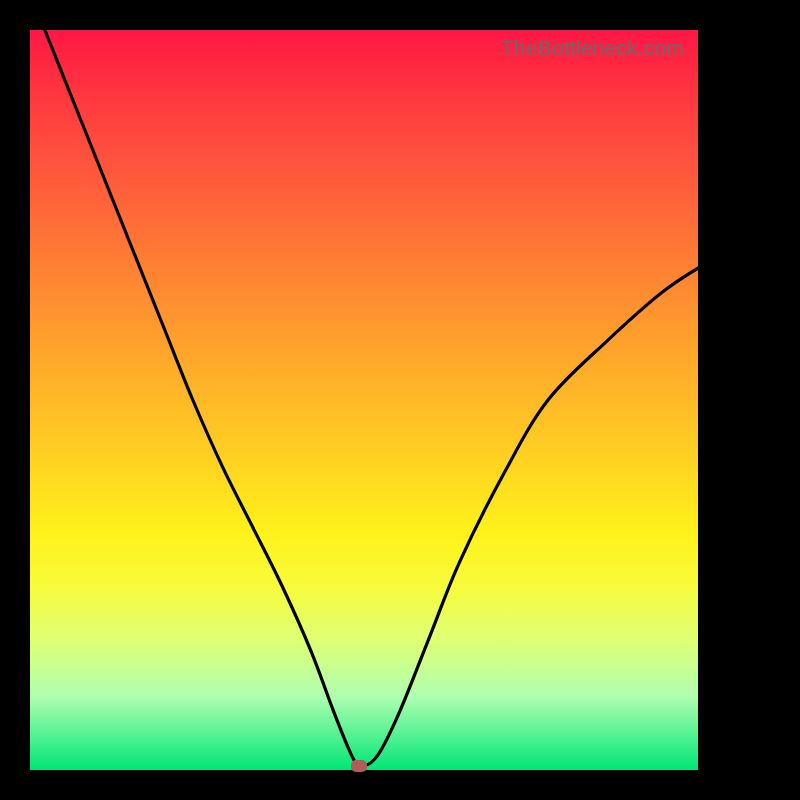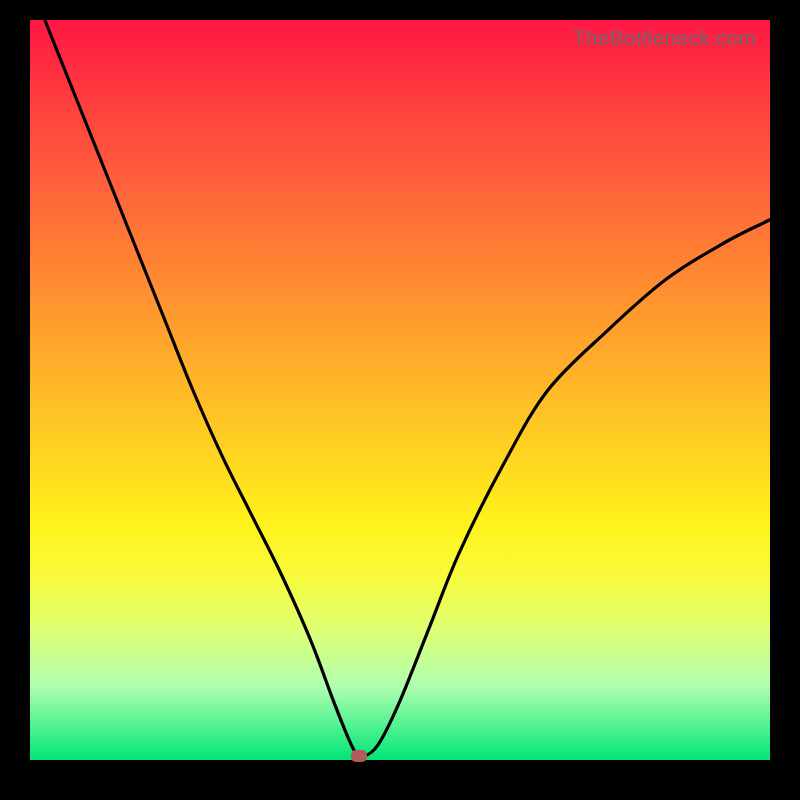--- a/index.html
+++ b/index.html
@@ -4,22 +4,22 @@
 <style>
   * { margin: 0; padding: 0; box-sizing: border-box; }
   html, body { width: 800px; height: 800px; overflow: hidden; }
   .frame {
     width: 800px; height: 800px;
     background: #000;
     position: relative;
   }
   .plot {
     position: absolute;
-    left: 30px; top: 20px;
-    width: 740px; height: 740px;
+    left: 30px; top: 30px;
+    width: 668px; height: 740px;
     background: linear-gradient(to bottom,
       #ff1744 0%,
       #ff3b3f 10%,
       #ff5a3c 20%,
       #ff7a35 30%,
       #ff9a2e 40%,
       #ffb927 50%,
       #ffd820 60%,
       #fff21a 68%,
       #f8fb3a 75%,

